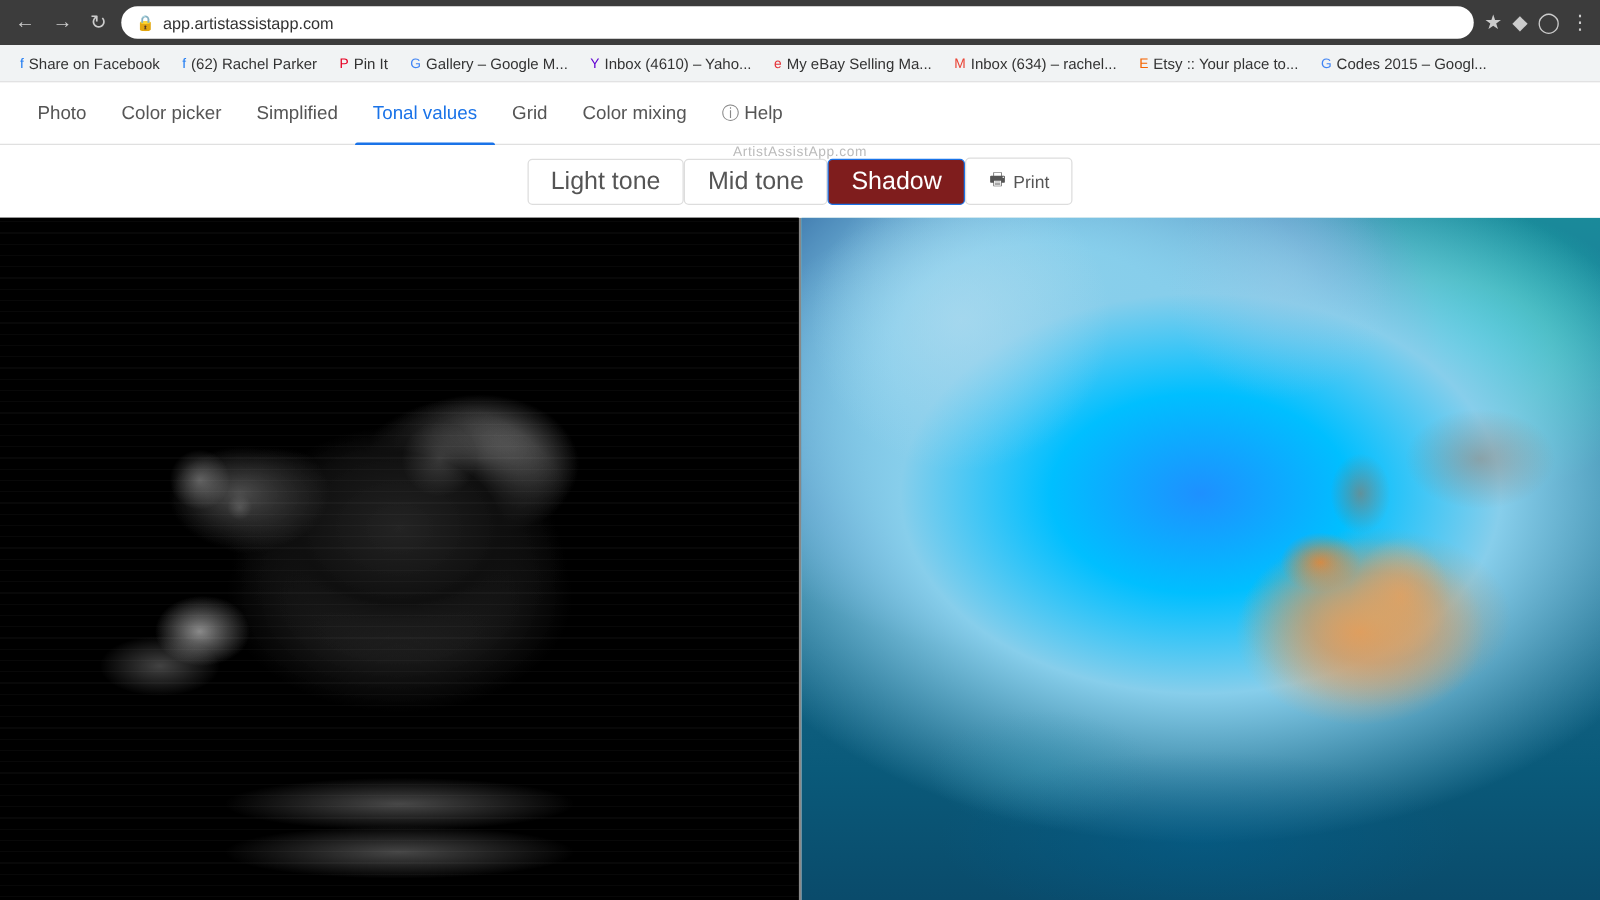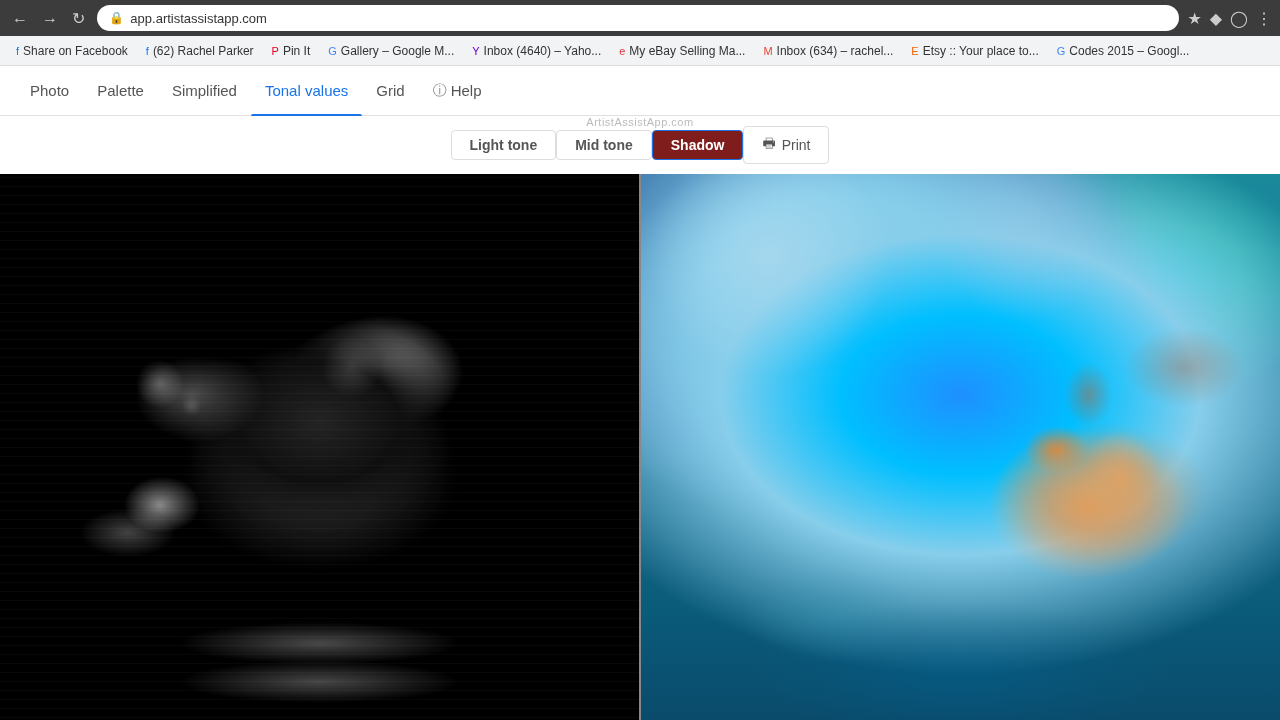--- a/index.html
+++ b/index.html
@@ -130,24 +130,23 @@
       transform: translateX(-50%);
       font-size: 11px;
       color: #bbb;
       letter-spacing: 0.5px;
     }
     .tone-btn {
       padding: 6px 18px;
       border: 1px solid #ddd;
       border-radius: 4px;
       background: #fff;
-      font-size: 14px;
+      font-size: 20px;
       color: #555;
       cursor: pointer;
-      font-weight: bold;
     }
     .tone-btn.active {
       background: #7f1d1d;
       color: #fff;
       border-color: #1a73e8;
     }
     .print-btn {
       padding: 6px 18px;
       border: 1px solid #ddd;
       border-radius: 4px;
@@ -287,21 +286,21 @@
   <div class="bookmark-item">
     <span class="bookmark-icon" style="color:#e60023">P</span>
     <span>Pin It</span>
   </div>
   <div class="bookmark-item">
     <span class="bookmark-icon" style="color:#4285f4">G</span>
     <span>Gallery – Google M...</span>
   </div>
   <div class="bookmark-item">
     <span class="bookmark-icon" style="color:#6001d2">Y</span>
-    <span>Inbox (4640) – Yaho...</span>
+    <span>Inbox (4610) – Yaho...</span>
   </div>
   <div class="bookmark-item">
     <span class="bookmark-icon" style="color:#e53238">e</span>
     <span>My eBay Selling Ma...</span>
   </div>
   <div class="bookmark-item">
     <span class="bookmark-icon" style="color:#ea4335">M</span>
     <span>Inbox (634) – rachel...</span>
   </div>
   <div class="bookmark-item">
@@ -312,30 +311,33 @@
     <span class="bookmark-icon" style="color:#4285f4">G</span>
     <span>Codes 2015 – Googl...</span>
   </div>
 </div>
 
 <nav class="app-navbar">
   <div class="nav-tab">
     <span>Photo</span>
   </div>
   <div class="nav-tab">
-    <span>Palette</span>
+    <span>Color picker</span>
   </div>
   <div class="nav-tab">
     <span>Simplified</span>
   </div>
   <div class="nav-tab active">
     <span>Tonal values</span>
   </div>
   <div class="nav-tab">
     <span>Grid</span>
+  </div>
+  <div class="nav-tab">
+    <span>Color mixing</span>
   </div>
   <div class="nav-tab help-tab">
     <span style="font-size:14px; color:#888">ⓘ</span>
     <span>Help</span>
   </div>
 </nav>
 
 <div class="tonal-controls">
   <span class="watermark">ArtistAssistApp.com</span>
   <button class="tone-btn">

